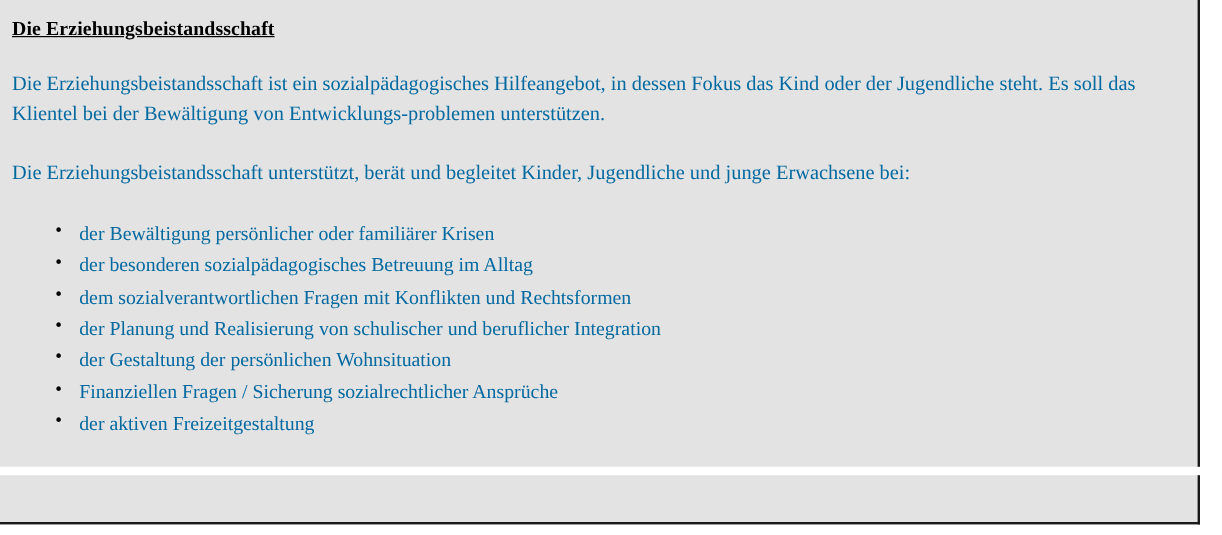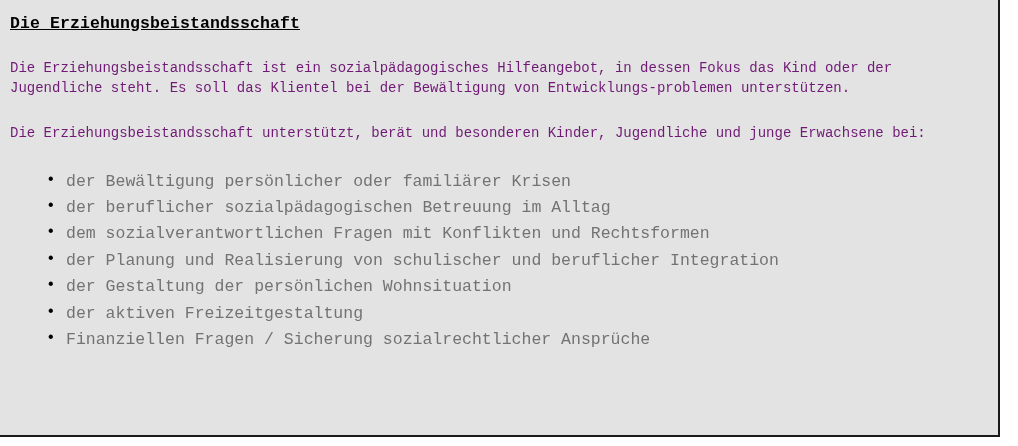--- a/index.html
+++ b/index.html
@@ -9,23 +9,22 @@
   }
   body {
     width: 1018px;
     height: 446px;
     overflow: hidden;
     font-family: "Liberation Serif", serif;
   }
   #page {
     position: relative;
     width: 1018px;
-    height: 446px;
+    height: 396px;
     background: #ffffff;
-    font-family: Liberation Mono, monospace;
   }
   
   #content-panel {
     position: absolute;
     left: 0;
     top: 0;
     width: 1000px;
     height: 437px;
     background: #e3e3e3;
     box-sizing: border-box;
@@ -53,34 +52,34 @@
   h1.doc-title {
     font-size: 16.5px;
     font-weight: bold;
     text-decoration: underline;
     color: #000000;
     margin: 4px 0 0 0;
     line-height: 1.2;
     letter-spacing: 0.1px;
   }
   p.para {
-    font-size: 14px;
-    color: #701a75;
+    font-size: 17px;
+    color: #0369a1;
     line-height: 1.47;
     margin: 24px 0 0 0;
     max-width: 950px;
   }
   ul.bullets {
     margin: 26px 0 0 0;
     padding-left: 36px;
     list-style: none;
   }
   ul.bullets li {
     font-size: 16.5px;
-    color: #737373;
+    color: #0369a1;
     line-height: 1.42;
     position: relative;
     padding-left: 20px;
     margin: 0 0 3px 0;
   }
   ul.bullets li::before {
     content: "\2022";
     position: absolute;
     left: 0;
     top: -1px;
@@ -92,30 +91,30 @@
 <body>
 
 <div id="page">
 
   <div id="content-panel">
 
     <h1 class="doc-title">Die Erziehungsbeistandsschaft</h1>
 
     <p class="para">Die Erziehungsbeistandsschaft ist ein sozialpädagogisches Hilfeangebot, in dessen Fokus das Kind oder der Jugendliche steht. Es soll das Klientel bei der Bewältigung von Entwicklungs-problemen unterstützen.</p>
 
-    <p class="para">Die Erziehungsbeistandsschaft unterstützt, berät und besonderen Kinder, Jugendliche und junge Erwachsene bei:</p>
+    <p class="para">Die Erziehungsbeistandsschaft unterstützt, berät und begleitet Kinder, Jugendliche und junge Erwachsene bei:</p>
 
     <ul class="bullets">
       <li>der Bewältigung persönlicher oder familiärer Krisen</li>
-      <li>der beruflicher sozialpädagogischen Betreuung im Alltag</li>
+      <li>der besonderen sozialpädagogisches Betreuung im Alltag</li>
       <li>dem sozialverantwortlichen Fragen mit Konflikten und Rechtsformen</li>
       <li>der Planung und Realisierung von schulischer und beruflicher Integration</li>
       <li>der Gestaltung der persönlichen Wohnsituation</li>
+      <li>Finanziellen Fragen / Sicherung sozialrechtlicher Ansprüche</li>
       <li>der aktiven Freizeitgestaltung</li>
-      <li>Finanziellen Fragen / Sicherung sozialrechtlicher Ansprüche</li>
     </ul>
 
   </div>
 
   <div id="right-gutter"></div>
   <div id="bottom-gutter"></div>
 
 </div>
 
 </body></html>

